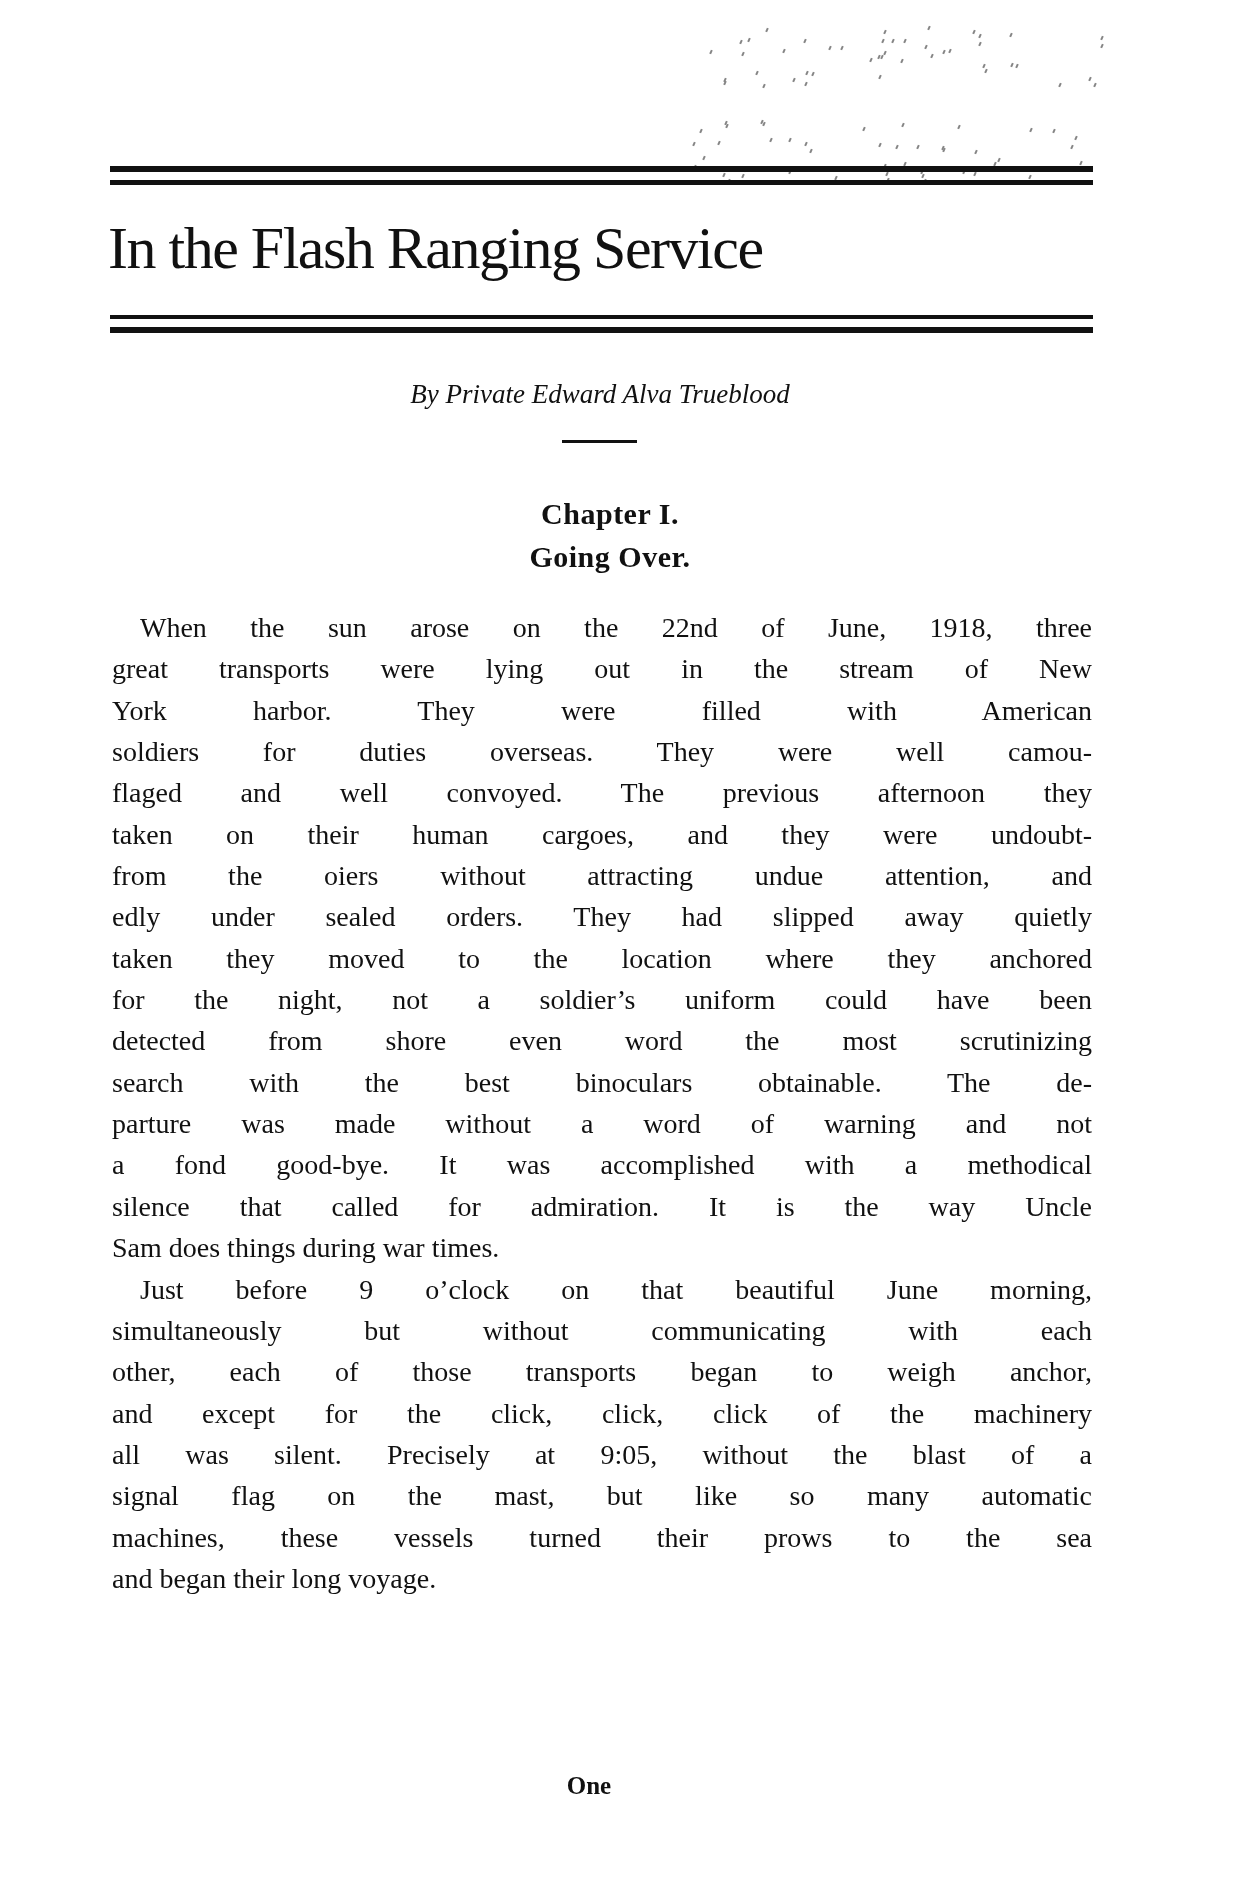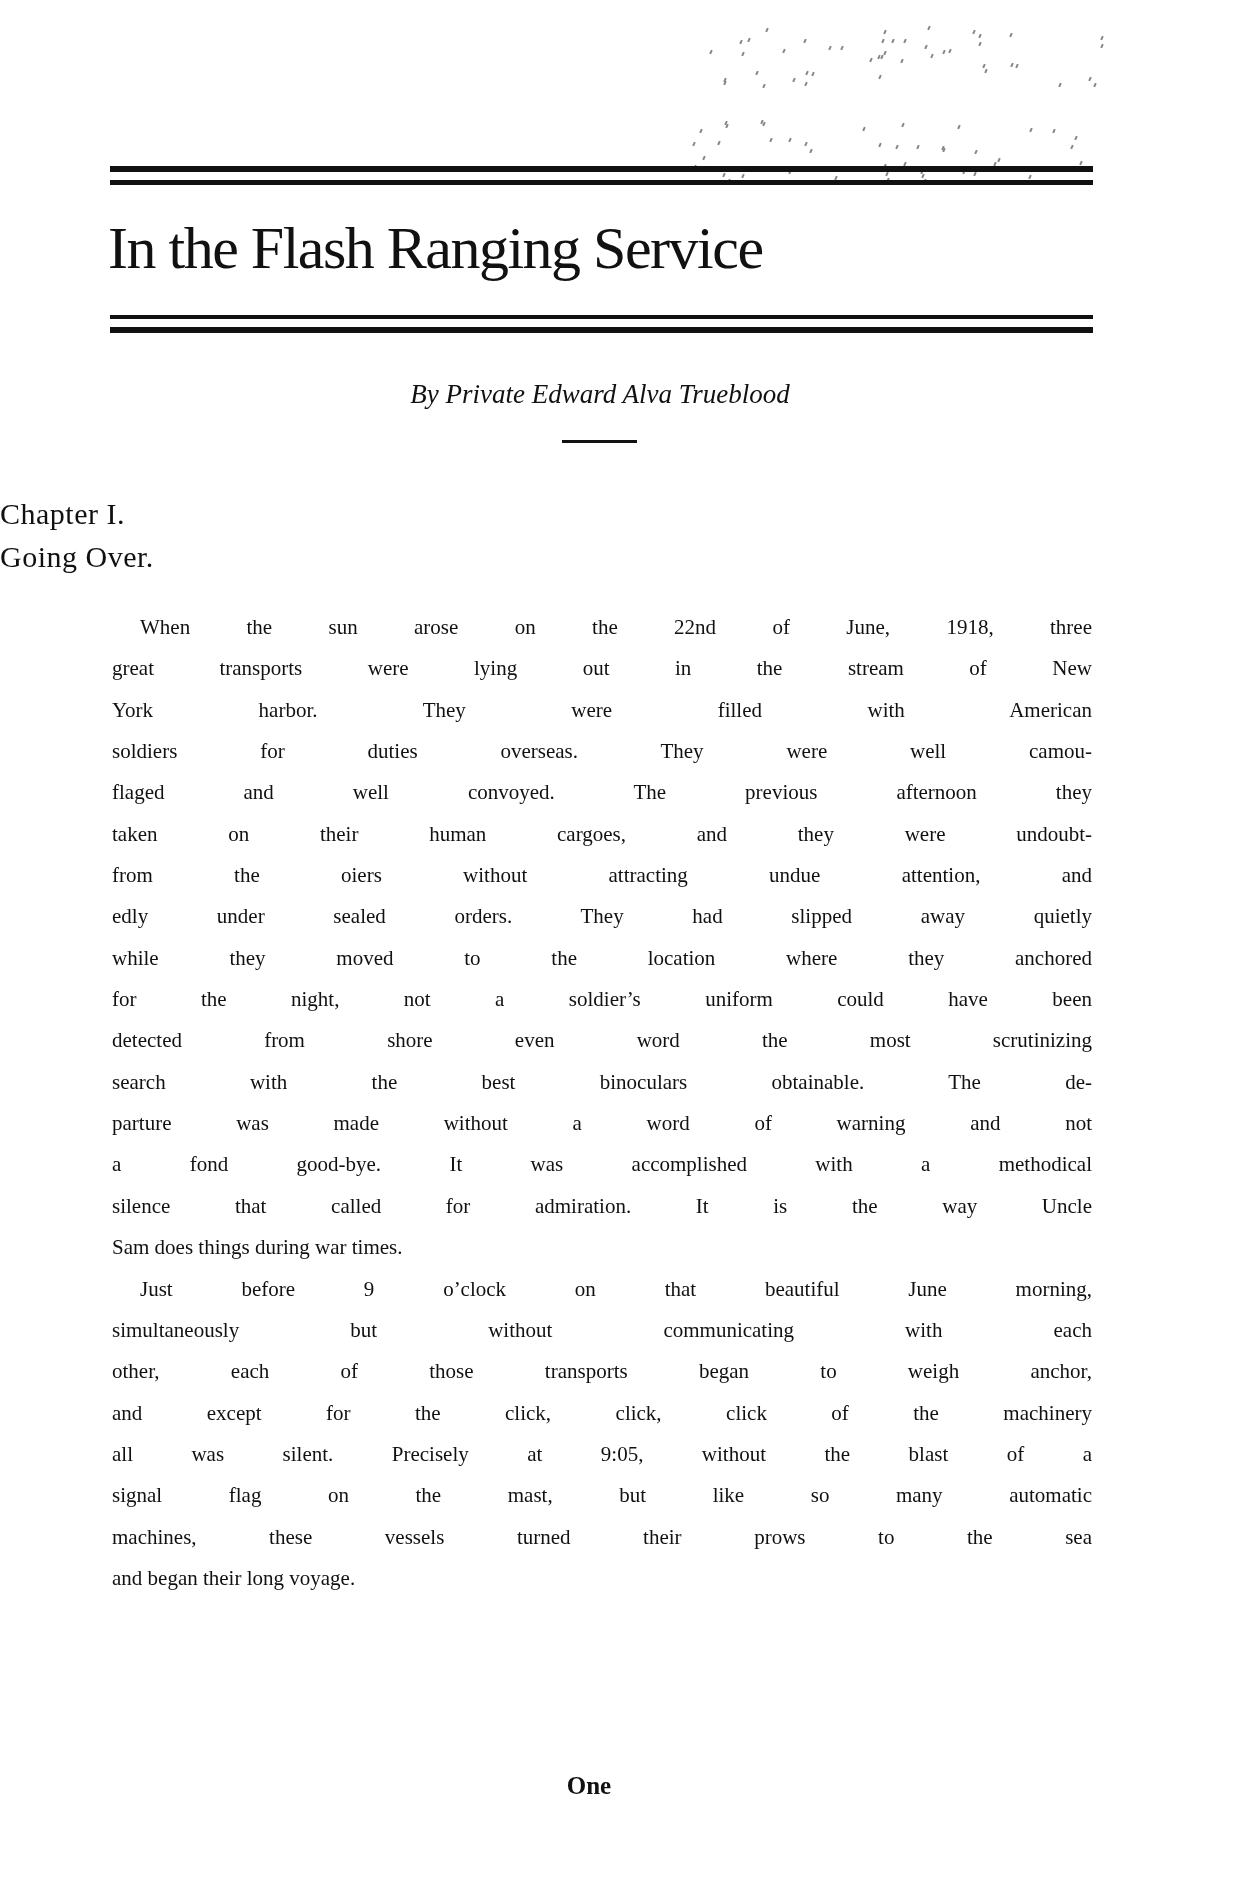--- a/index.html
+++ b/index.html
@@ -6,25 +6,25 @@
   body { width:1250px; height:1886px; position:relative; overflow:hidden; color:#111111;
          font-family:"Liberation Serif", "DejaVu Serif", serif; }
   .rule { position:absolute; left:110px; width:983px; background:#111; }
   .stamp { position:absolute; left:690px; top:20px; width:440px; height:160px; opacity:0.55; }
   .stamp i { position:absolute; width:2px; height:4px; background:#222; transform:rotate(25deg); }
   #title { position:absolute; left:108px; top:200px; width:990px; font-size:60px; line-height:96px;
            letter-spacing:-1.5px; white-space:nowrap; }
   #byline { position:absolute; left:0; width:1200px; top:370px; text-align:center; font-size:27px;
             font-style:italic; line-height:48px; }
   #short-rule { position:absolute; left:562px; top:440px; width:75px; height:3px; background:#111; }
-  .heading { position:absolute; left:0; width:1200px; text-align:left; font-weight:normal;
-             font-size:30px; line-height:36px; letter-spacing:0.5px; }
+  .heading { position:absolute; left:0; width:1200px; text-align:center; font-weight:bold;
+             font-size:30px; line-height:36px; letter-spacing:0.5px;padding-left:10px; }
   #chapter { top:496px; }
   #subtitle { top:539px; }
-  #body { position:absolute; left:112px; top:607px; width:980px; font-size:21px; line-height:41.35px; }
+  #body { position:absolute; left:112px; top:607px; width:980px; font-size:28px; line-height:41.35px; }
   #body .line { display:block; white-space:nowrap; text-align:justify; text-align-last:justify; height:41.35px; }
   #body .line.last { text-align-last:left; }
   #body .line.indent { padding-left:28px; }
   #page-number { position:absolute; left:0; width:1178px; top:1772px; text-align:center; font-size:25px; font-weight:bold; }
 </style>
 </head>
 <body>
 
 <div class="stamp" id="stamp">
     <i style="left: 211px; top: 39px;"></i>
@@ -135,21 +135,21 @@
 
 <div id="body">
     <span class="line indent">When the sun arose on the 22nd of June, 1918, three</span>
     <span class="line">great transports were lying out in the stream of New</span>
     <span class="line">York harbor. They were filled with American</span>
     <span class="line">soldiers for duties overseas. They were well camou-</span>
     <span class="line">flaged and well convoyed. The previous afternoon they</span>
     <span class="line">taken on their human cargoes, and they were undoubt-</span>
     <span class="line">from the oiers without attracting undue attention, and</span>
     <span class="line">edly under sealed orders. They had slipped away quietly</span>
-    <span class="line">while they moved to the location where they anchored</span>
+    <span class="line">taken they moved to the location where they anchored</span>
     <span class="line">for the night, not a soldier’s uniform could have been</span>
     <span class="line">detected from shore even word the most scrutinizing</span>
     <span class="line">search with the best binoculars obtainable. The de-</span>
     <span class="line">parture was made without a word of warning and not</span>
     <span class="line">a fond good-bye. It was accomplished with a methodical</span>
     <span class="line">silence that called for admiration. It is the way Uncle</span>
     <span class="line last">Sam does things during war times.</span>
     <span class="line indent">Just before 9 o’clock on that beautiful June morning,</span>
     <span class="line">simultaneously but without communicating with each</span>
     <span class="line">other, each of those transports began to weigh anchor,</span>

